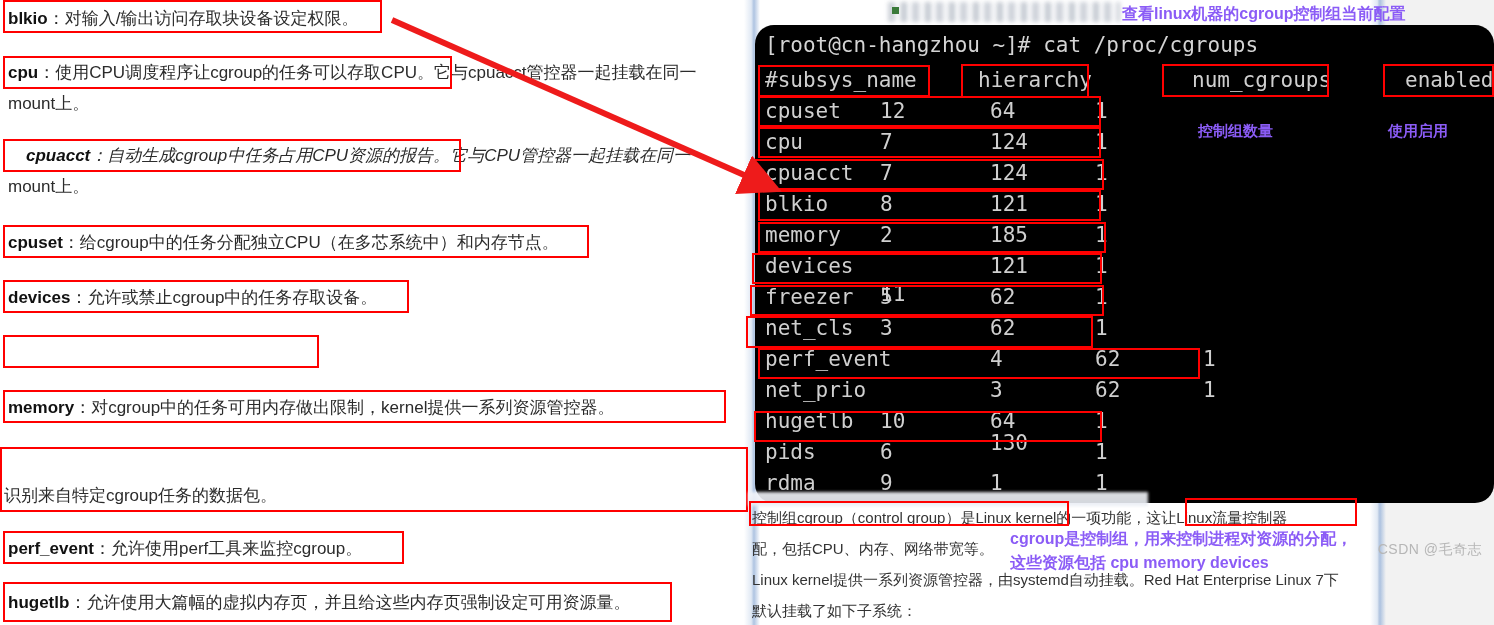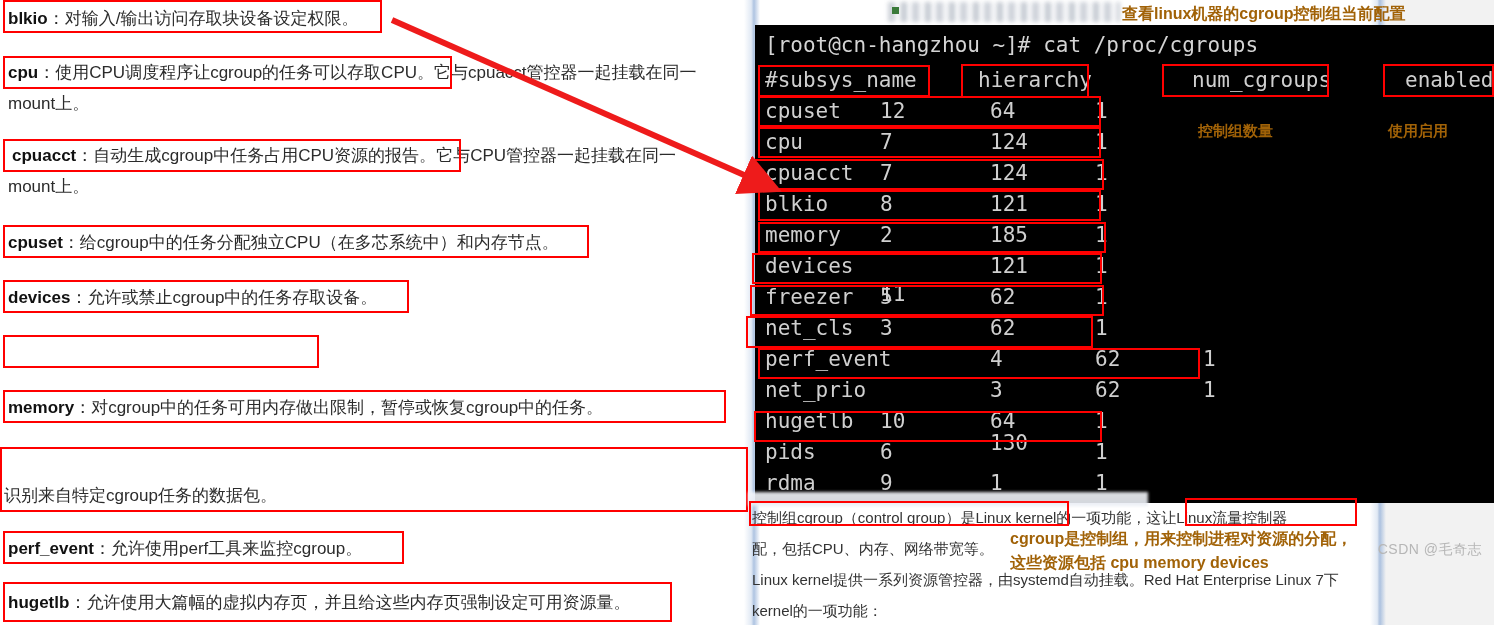--- a/index.html
+++ b/index.html
@@ -62,33 +62,34 @@
   
   .terminal {
     position: absolute;
     left: 755px; top: 25px;
     width: 739px; height: 478px;
     background: #000;
     overflow: hidden;
     font-family: "DejaVu Sans Mono", "Liberation Mono", monospace;
     color: #cfcfcf;
     font-size: 21px;
+    border-radius: 19px;
   }
   .term-line {
     position: absolute;
     white-space: pre;
     letter-spacing: 0px;
     color: #d4d4d4;
   }
   .term-col { position: absolute; white-space: pre; }
 
   
   .annot {
     position: absolute;
-    color: #a16207;
+    color: #8b5cf6;
     font-weight: bold;
     font-size: 15px;
     line-height: 21px;
     white-space: nowrap;
   }
   .annot.big { font-size: 16px; }
 
   
   .botpara {
     position: absolute;
@@ -158,42 +159,42 @@
   <div class="rbox" style="left:3px; top:0px; width:379px; height:33px;"></div>
 
   <div class="entry" style="left:8px; top:56px;">
     <span class="k">cpu</span><span>：</span><span>使用CPU调度程序让cgroup的任务可以存取CPU。</span><span>它与cpuacct管控器一起挂载在同一</span>
   </div>
   <div class="entry" style="left:8px; top:87px;">
     <span>mount上。</span>
   </div>
   <div class="rbox" style="left:3px; top:56px; width:449px; height:33px;"></div>
 
-  <div class="entry" style="left:12px; top:139px;">
+  <div class="entry" style="left:26px; top:139px;font-style:italic;">
     <span class="k">cpuacct</span><span>：</span><span>自动生成cgroup中任务占用CPU资源的报告。</span><span>它与CPU管控器一起挂载在同一</span>
   </div>
   <div class="entry" style="left:8px; top:170px;">
     <span>mount上。</span>
   </div>
   <div class="rbox" style="left:3px; top:139px; width:458px; height:33px;"></div>
 
   <div class="entry" style="left:8px; top:226px;">
     <span class="k">cpuset</span><span>：</span><span>给cgroup中的任务分配独立CPU（在多芯系统中）和内存节点。</span>
   </div>
   <div class="rbox" style="left:3px; top:225px; width:586px; height:33px;"></div>
 
   <div class="entry" style="left:8px; top:281px;">
     <span class="k">devices</span><span>：</span><span>允许或禁止cgroup中的任务存取设备。</span>
   </div>
   <div class="rbox" style="left:3px; top:280px; width:406px; height:33px;"></div>
 
   <div class="rbox" style="left:3px; top:335px; width:316px; height:33px;"></div>
 
   <div class="entry" style="left:8px; top:391px;">
-    <span class="k">memory</span><span>：</span><span>对cgroup中的任务可用内存做出限制，暂停或恢复cgroup中的任务。</span>
+    <span class="k">memory</span><span>：</span><span>对cgroup中的任务可用内存做出限制，kernel提供一系列资源管控器。</span>
   </div>
   <div class="rbox" style="left:3px; top:390px; width:723px; height:33px;"></div>
 
   <div class="entry" style="left:4px; top:479px;">
     <span>识别来自特定cgroup任务的数据包。</span>
   </div>
   <div class="rbox" style="left:0px; top:447px; width:748px; height:65px;"></div>
 
   <div class="entry" style="left:8px; top:532px;">
     <span class="k">perf_event</span><span>：</span><span>允许使用perf工具来监控cgroup。</span>
@@ -307,21 +308,21 @@
   <div class="blurbar"></div>
 
   <div class="botpara" style="left:752px; top:502px;">
     <span>控制组cgroup（control group）</span><span>是Linux kernel的一项功能，</span><span>这让Linux流量控制器</span>
   </div>
   <div class="rbox" style="left:749px; top:501px; width:320px; height:25px;"></div>
   <div class="rbox" style="left:1185px; top:498px; width:172px; height:28px;"></div>
 
   <div class="botpara" style="left:752px; top:533px;">配，包括CPU、内存、网络带宽等。</div>
   <div class="botpara" style="left:752px; top:564px;">Linux kernel提供一系列资源管控器，由systemd自动挂载。Red Hat Enterprise Linux 7下</div>
-  <div class="botpara" style="left:752px; top:595px;">kernel的一项功能：</div>
+  <div class="botpara" style="left:752px; top:595px;">默认挂载了如下子系统：</div>
 
   <div class="annot big" style="left:1010px; top:552px;">这些资源包括 cpu memory devices</div>
   <div class="annot big" style="left:1010px; top:528px;">cgroup是控制组，用来控制进程对资源的分配，</div>
 
   <svg class="arrow-svg" width="1494" height="625">
     <defs>
       <marker id="ah" markerWidth="7" markerHeight="7" refX="3" refY="3.5" orient="auto" markerUnits="strokeWidth">
         <path d="M0,0 L7,3.5 L0,7 z" fill="#ee1b1b"></path>
       </marker>
     </defs>

